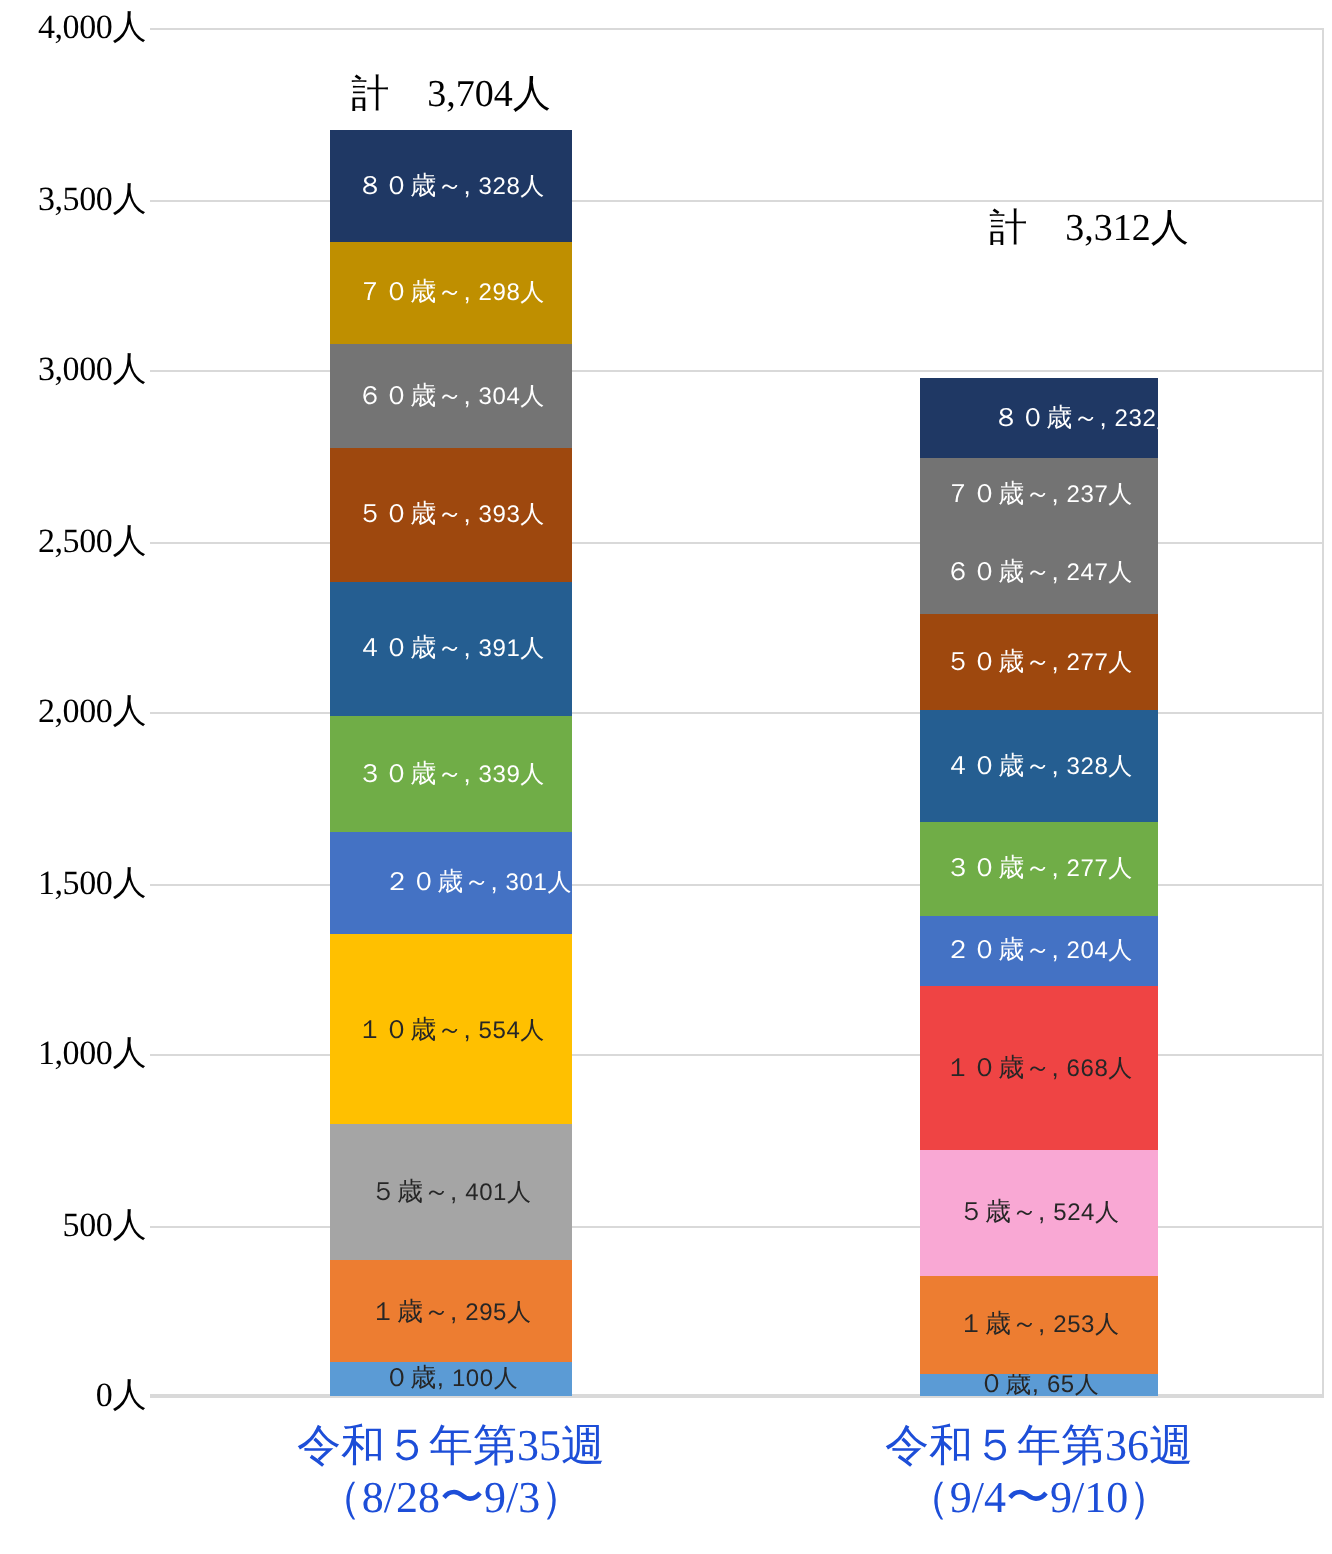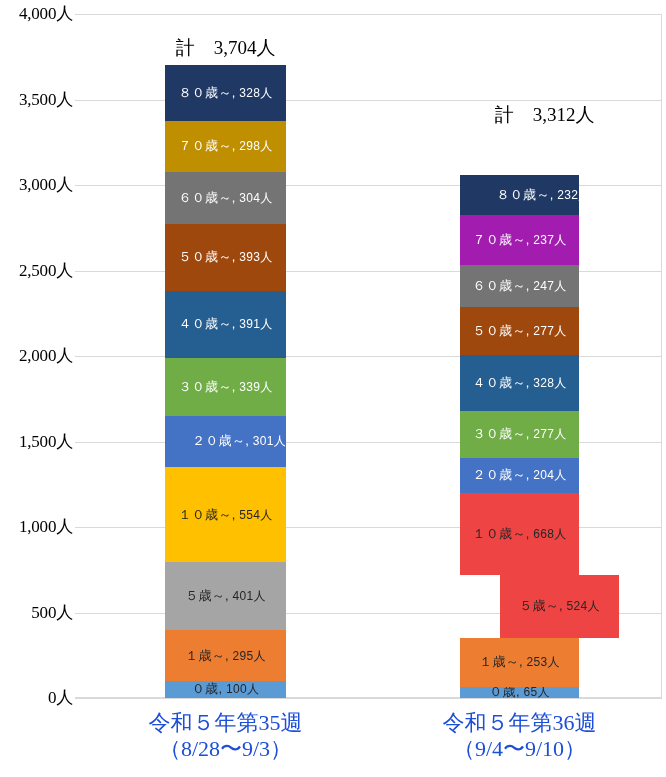--- a/index.html
+++ b/index.html
@@ -190,42 +190,42 @@
         </div>
         <div class="seg" style="height: 17.1px; background: rgb(91, 155, 213);">
           <span class="seg-label" style="color: rgb(38, 38, 38);"><span>０歳,</span><span class="num"> 100人</span></span>
         </div>
       </div>
       <div class="bar-total" style="left: 135px; width: 181px; top: 37.616px;">計　3,704人</div>
       <div class="bar" style="left: 460px; width: 119px;">
         <div class="seg" style="height: 39.672px; background: rgb(31, 56, 100); padding-left: 48px;">
           <span class="seg-label" style="color: rgb(255, 255, 255);"><span>８０歳～,</span><span class="num"> 232人</span></span>
         </div>
-        <div class="seg" style="height: 50px; background: #a21caf;">
+        <div class="seg" style="height: 36px; background: #737373;">
           <span class="seg-label" style="color: rgb(255, 255, 255);"><span>７０歳～,</span><span class="num"> 237人</span></span>
         </div>
         <div class="seg" style="height: 42.237px; background: rgb(116, 116, 116);">
           <span class="seg-label" style="color: rgb(255, 255, 255);"><span>６０歳～,</span><span class="num"> 247人</span></span>
         </div>
         <div class="seg" style="height: 47.367px; background: rgb(158, 72, 14);">
           <span class="seg-label" style="color: rgb(255, 255, 255);"><span>５０歳～,</span><span class="num"> 277人</span></span>
         </div>
         <div class="seg" style="height: 56.088px; background: rgb(37, 94, 145);">
           <span class="seg-label" style="color: rgb(255, 255, 255);"><span>４０歳～,</span><span class="num"> 328人</span></span>
         </div>
         <div class="seg" style="height: 47.367px; background: rgb(112, 173, 71);">
           <span class="seg-label" style="color: rgb(255, 255, 255);"><span>３０歳～,</span><span class="num"> 277人</span></span>
         </div>
         <div class="seg" style="height: 34.884px; background: rgb(68, 114, 196);">
           <span class="seg-label" style="color: rgb(255, 255, 255);"><span>２０歳～,</span><span class="num"> 204人</span></span>
         </div>
         <div class="seg" style="height: 82px; background: #ef4444;">
           <span class="seg-label" style="color: rgb(38, 38, 38);"><span>１０歳～,</span><span class="num"> 668人</span></span>
         </div>
-        <div class="seg" style="height: 63px; background: #ef4444; margin-left: 40px;">
+        <div class="seg" style="height: 63px; background: #f9a8d4;">
           <span class="seg-label" style="color: rgb(38, 38, 38);"><span>５歳～,</span><span class="num"> 524人</span></span>
         </div>
         <div class="seg" style="height: 49px; background: rgb(237, 125, 49);">
           <span class="seg-label" style="color: rgb(38, 38, 38);"><span>１歳～,</span><span class="num"> 253人</span></span>
         </div>
         <div class="seg" style="height: 11.115px; background: rgb(91, 155, 213);">
           <span class="seg-label" style="color: rgb(38, 38, 38);"><span>０歳,</span><span class="num"> 65人</span></span>
         </div>
       </div>
       <div class="bar-total" style="left: 455px; width: 179px; top: 104.648px;">計　3,312人</div>

